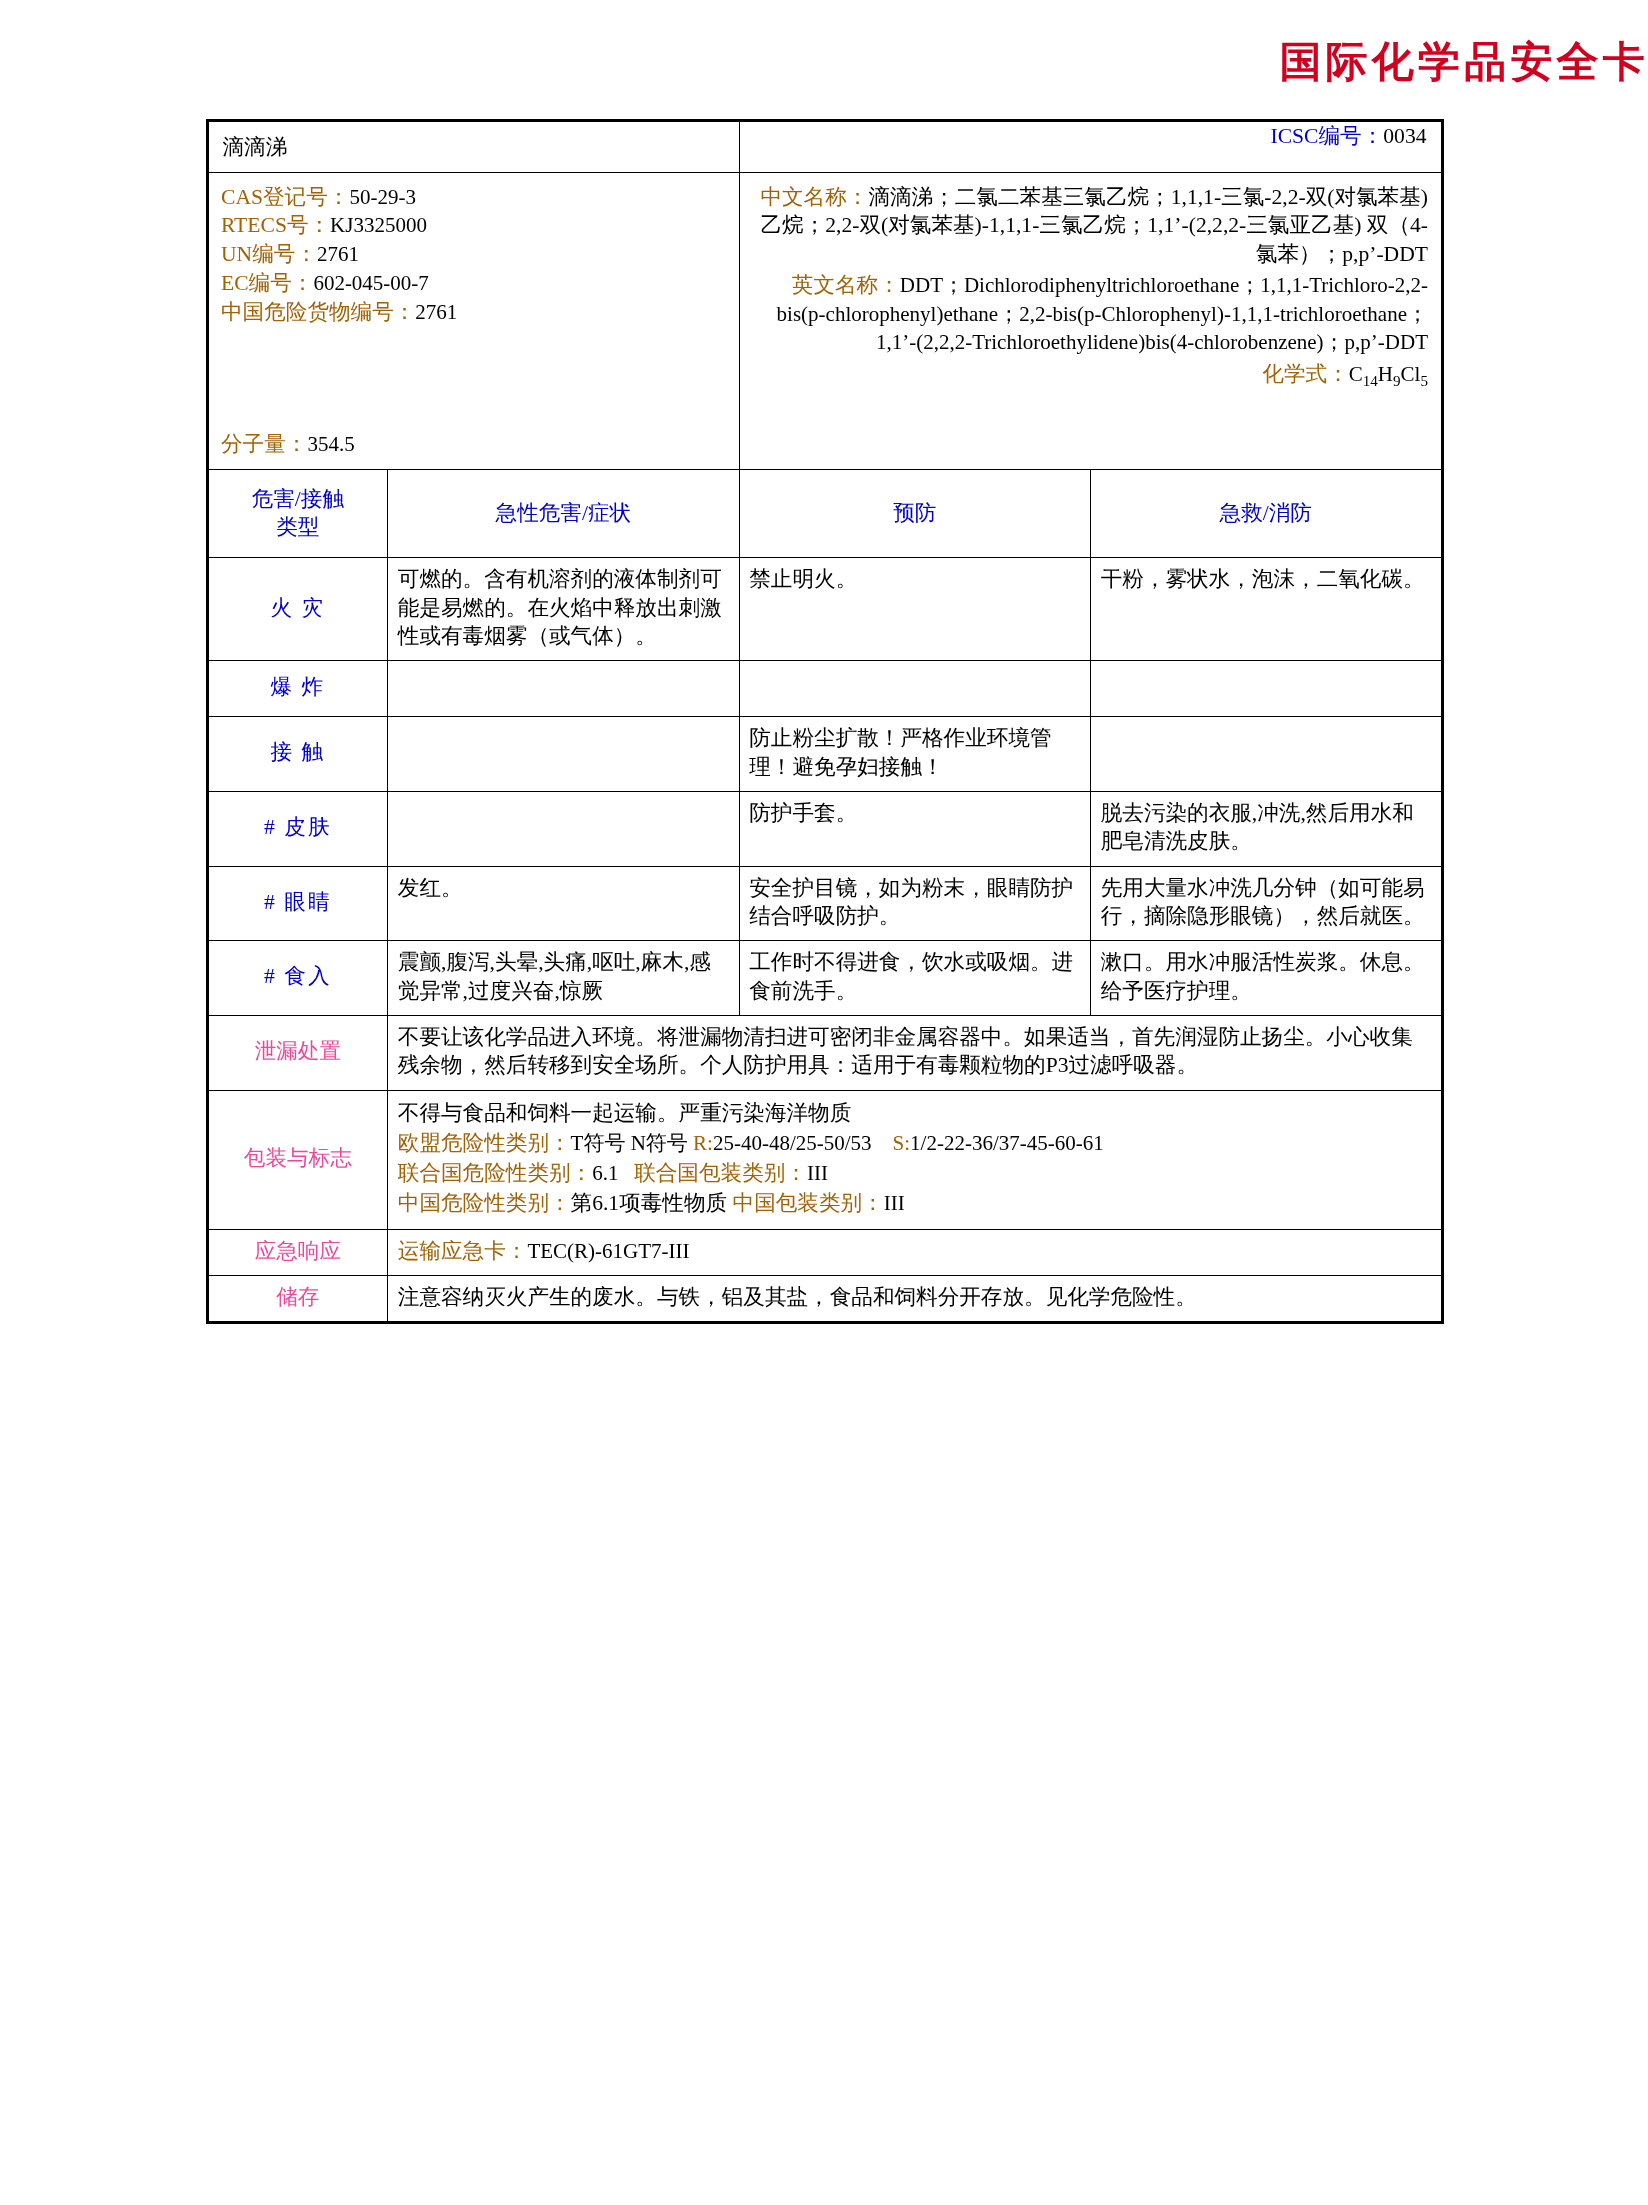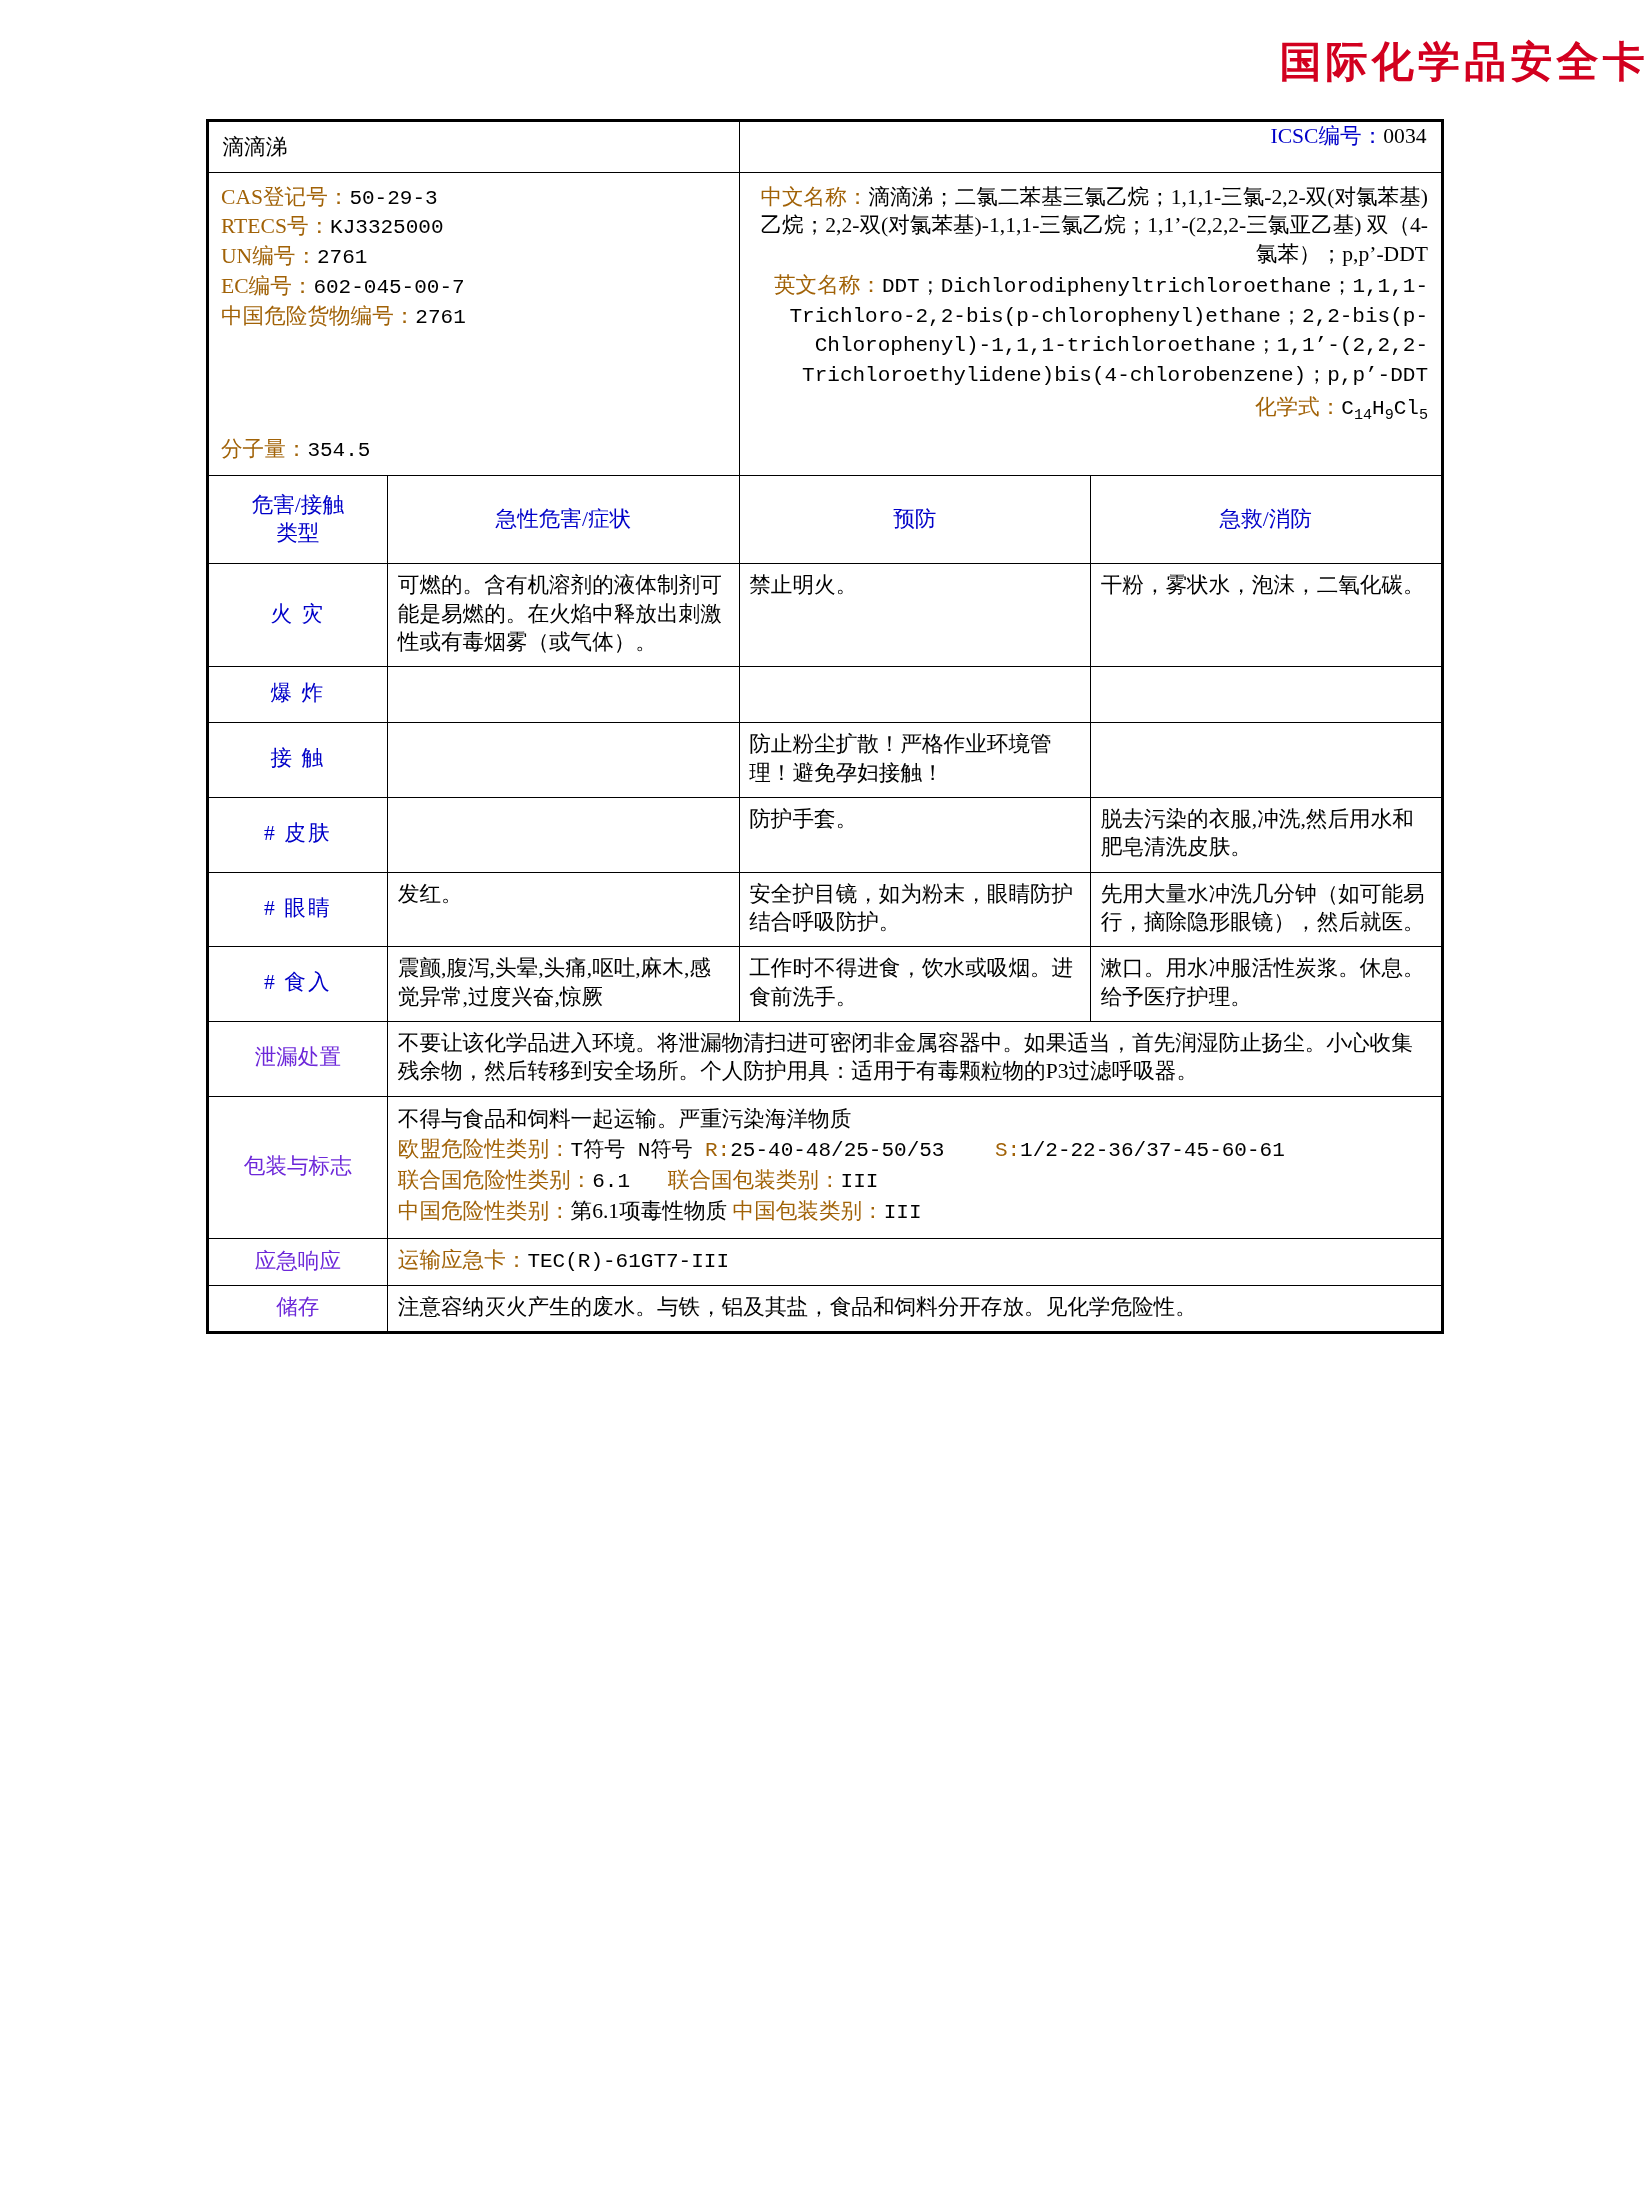--- a/index.html
+++ b/index.html
@@ -62,40 +62,40 @@
     padding: 9.7px 12.5px 9.7px 12.5px !important;
   }
   .idblock .row { white-space: nowrap; }
   .mw-row { margin-top: 104px; }
   .names {
     font-size: 22px;
     line-height: 1.42;
     padding: 9.7px 12.5px 9.7px 12.5px !important;
   }
   .names .seg { margin-bottom: 2.8px; text-align: right; }
-  .mono { font-family: Liberation Mono, monospace; font-size: 21px; }
+  .mono { font-family: Liberation Serif, serif; font-size: 21px; }
   sub { font-size: 0.72em; vertical-align: -0.35em; }
   .col-head {
     text-align: center;
     font-size: 23.6px;
     padding: 15.3px 7px !important;
     vertical-align: middle !important;
   }
   .rowlabel {
     text-align: center;
     vertical-align: middle !important;
     color: #0000c8;
     font-size: 23px;
     letter-spacing: 2.1px;
   }
   .cell { font-size: 21.6px; }
   .section-label {
     text-align: center;
     vertical-align: middle !important;
-    color: #6d28d9;
+    color: #ec4899;
     font-size: 23px;
   }
   .pkg-line { margin: 1.4px 0; }
   .spacer-empty { height: 38px; }
 </style>
 </head>
 <body>
 
 <div class="page">
 

